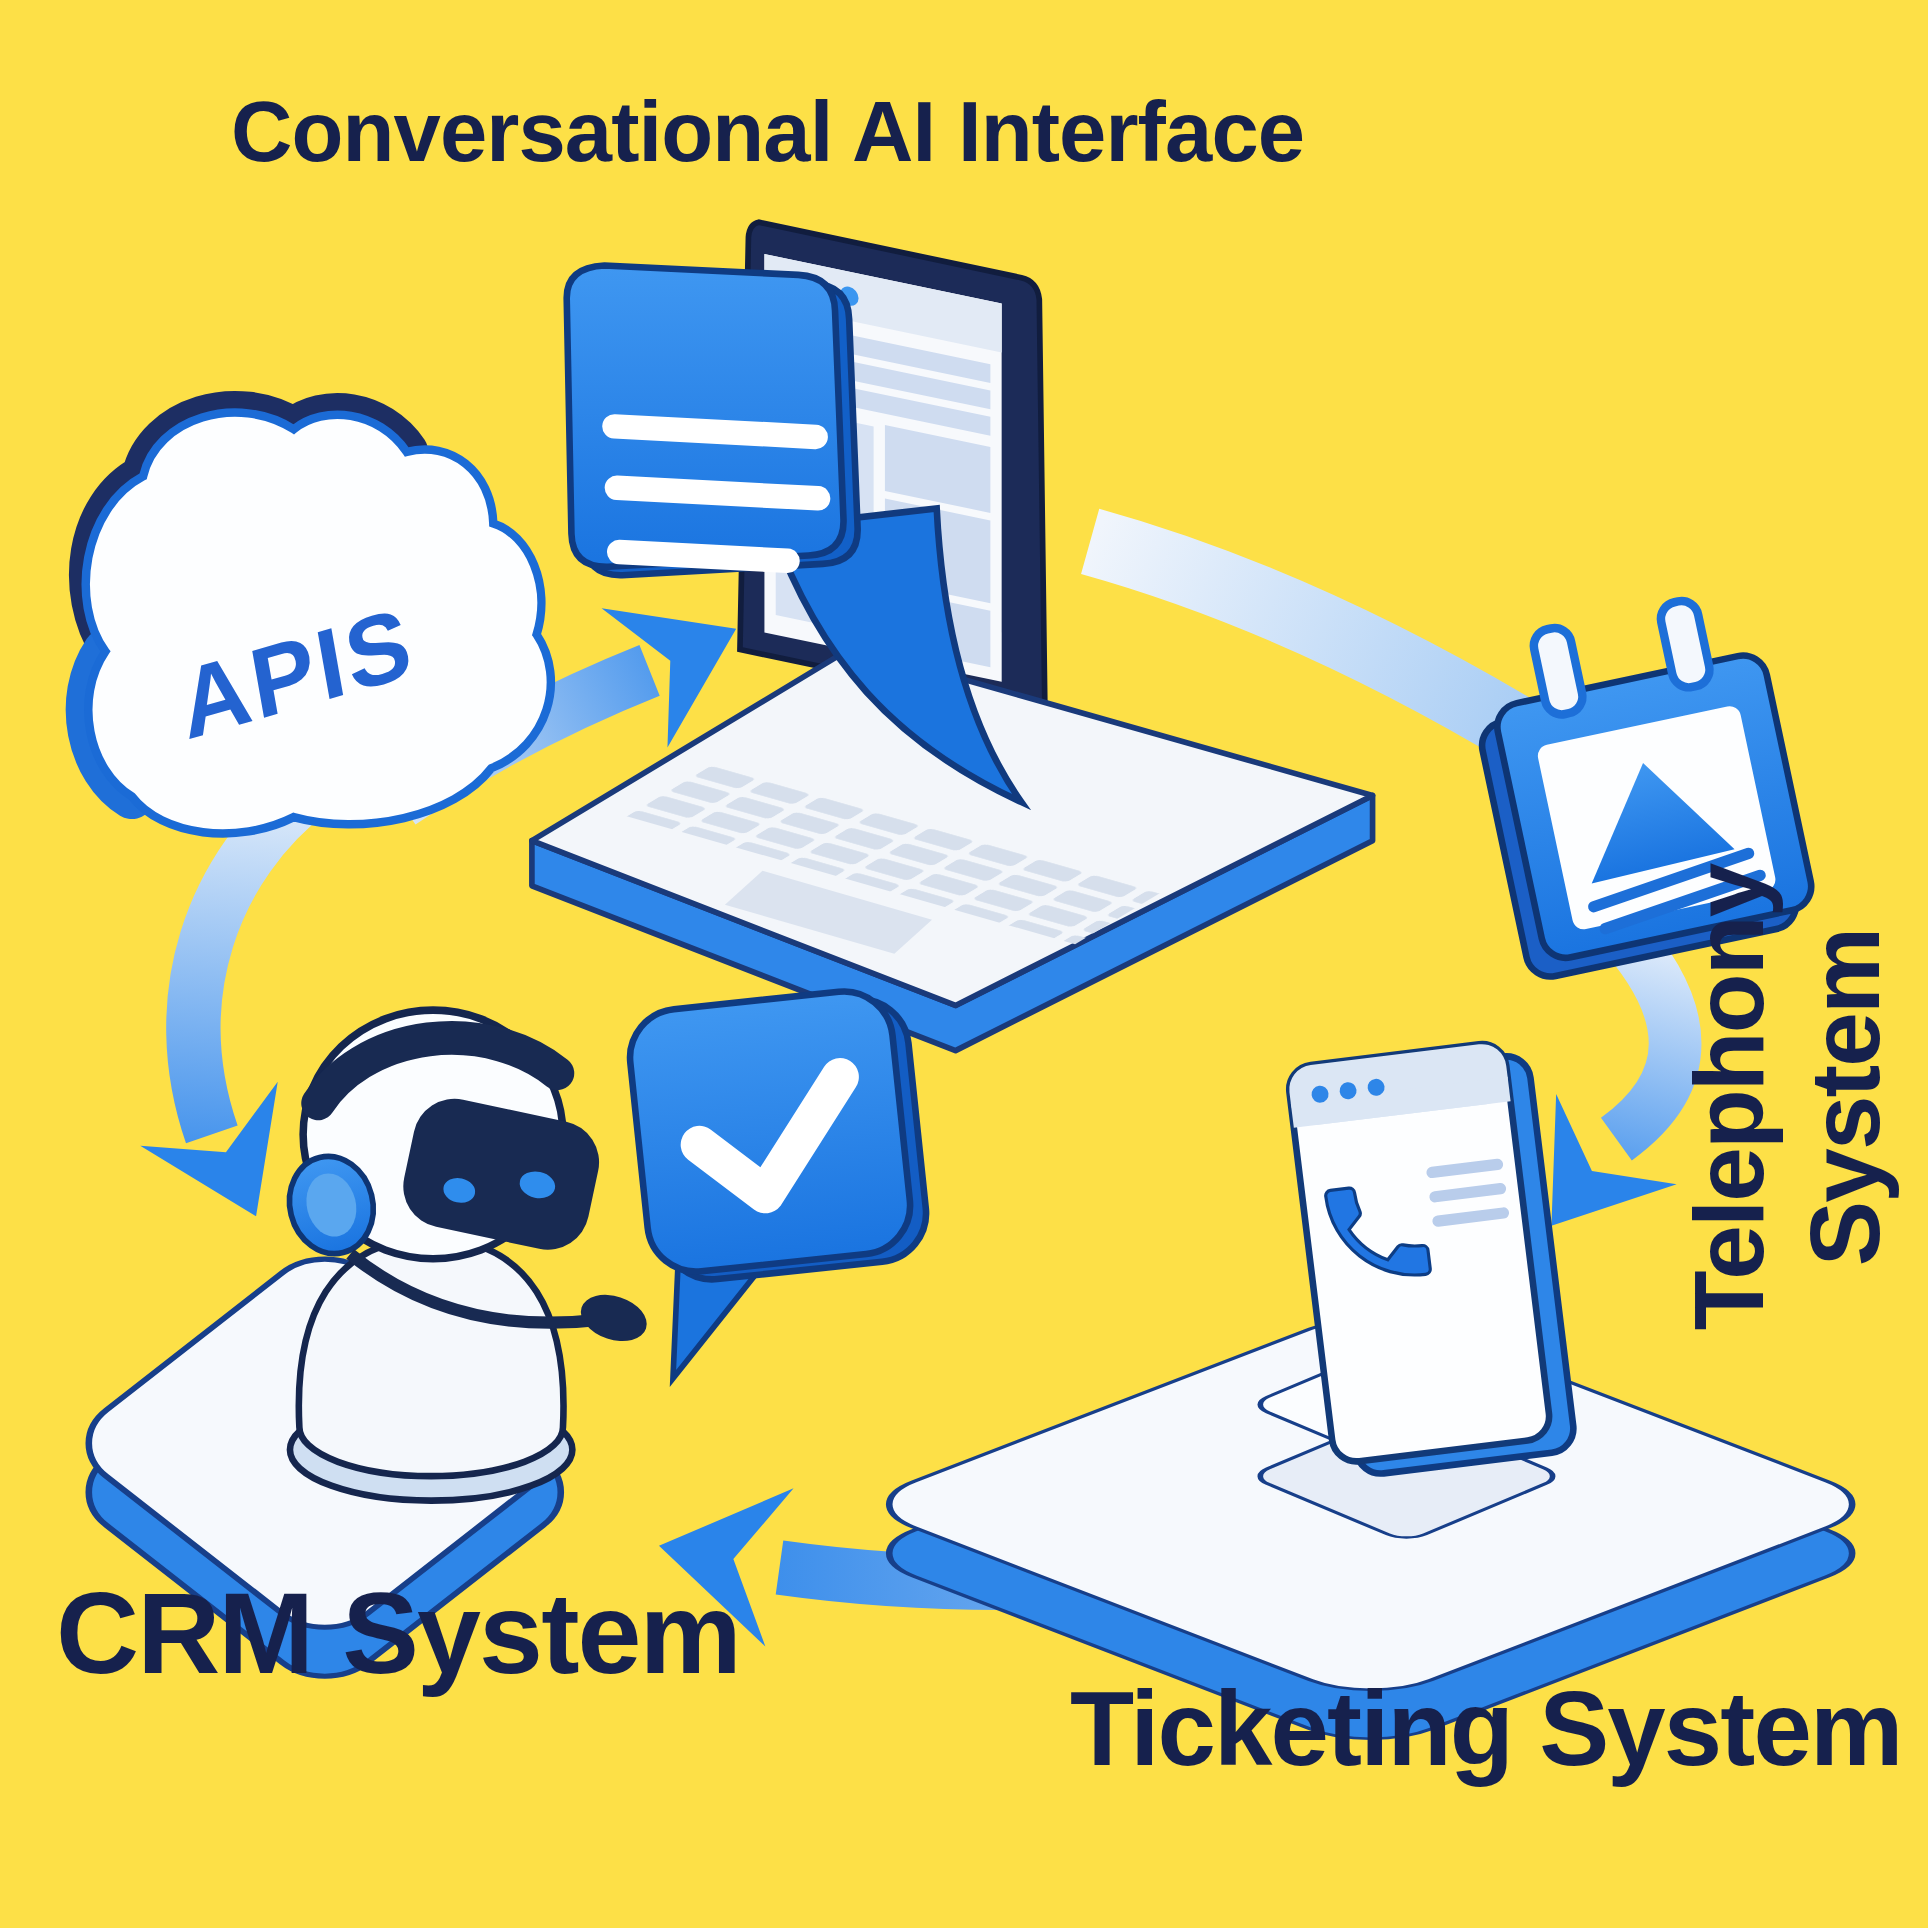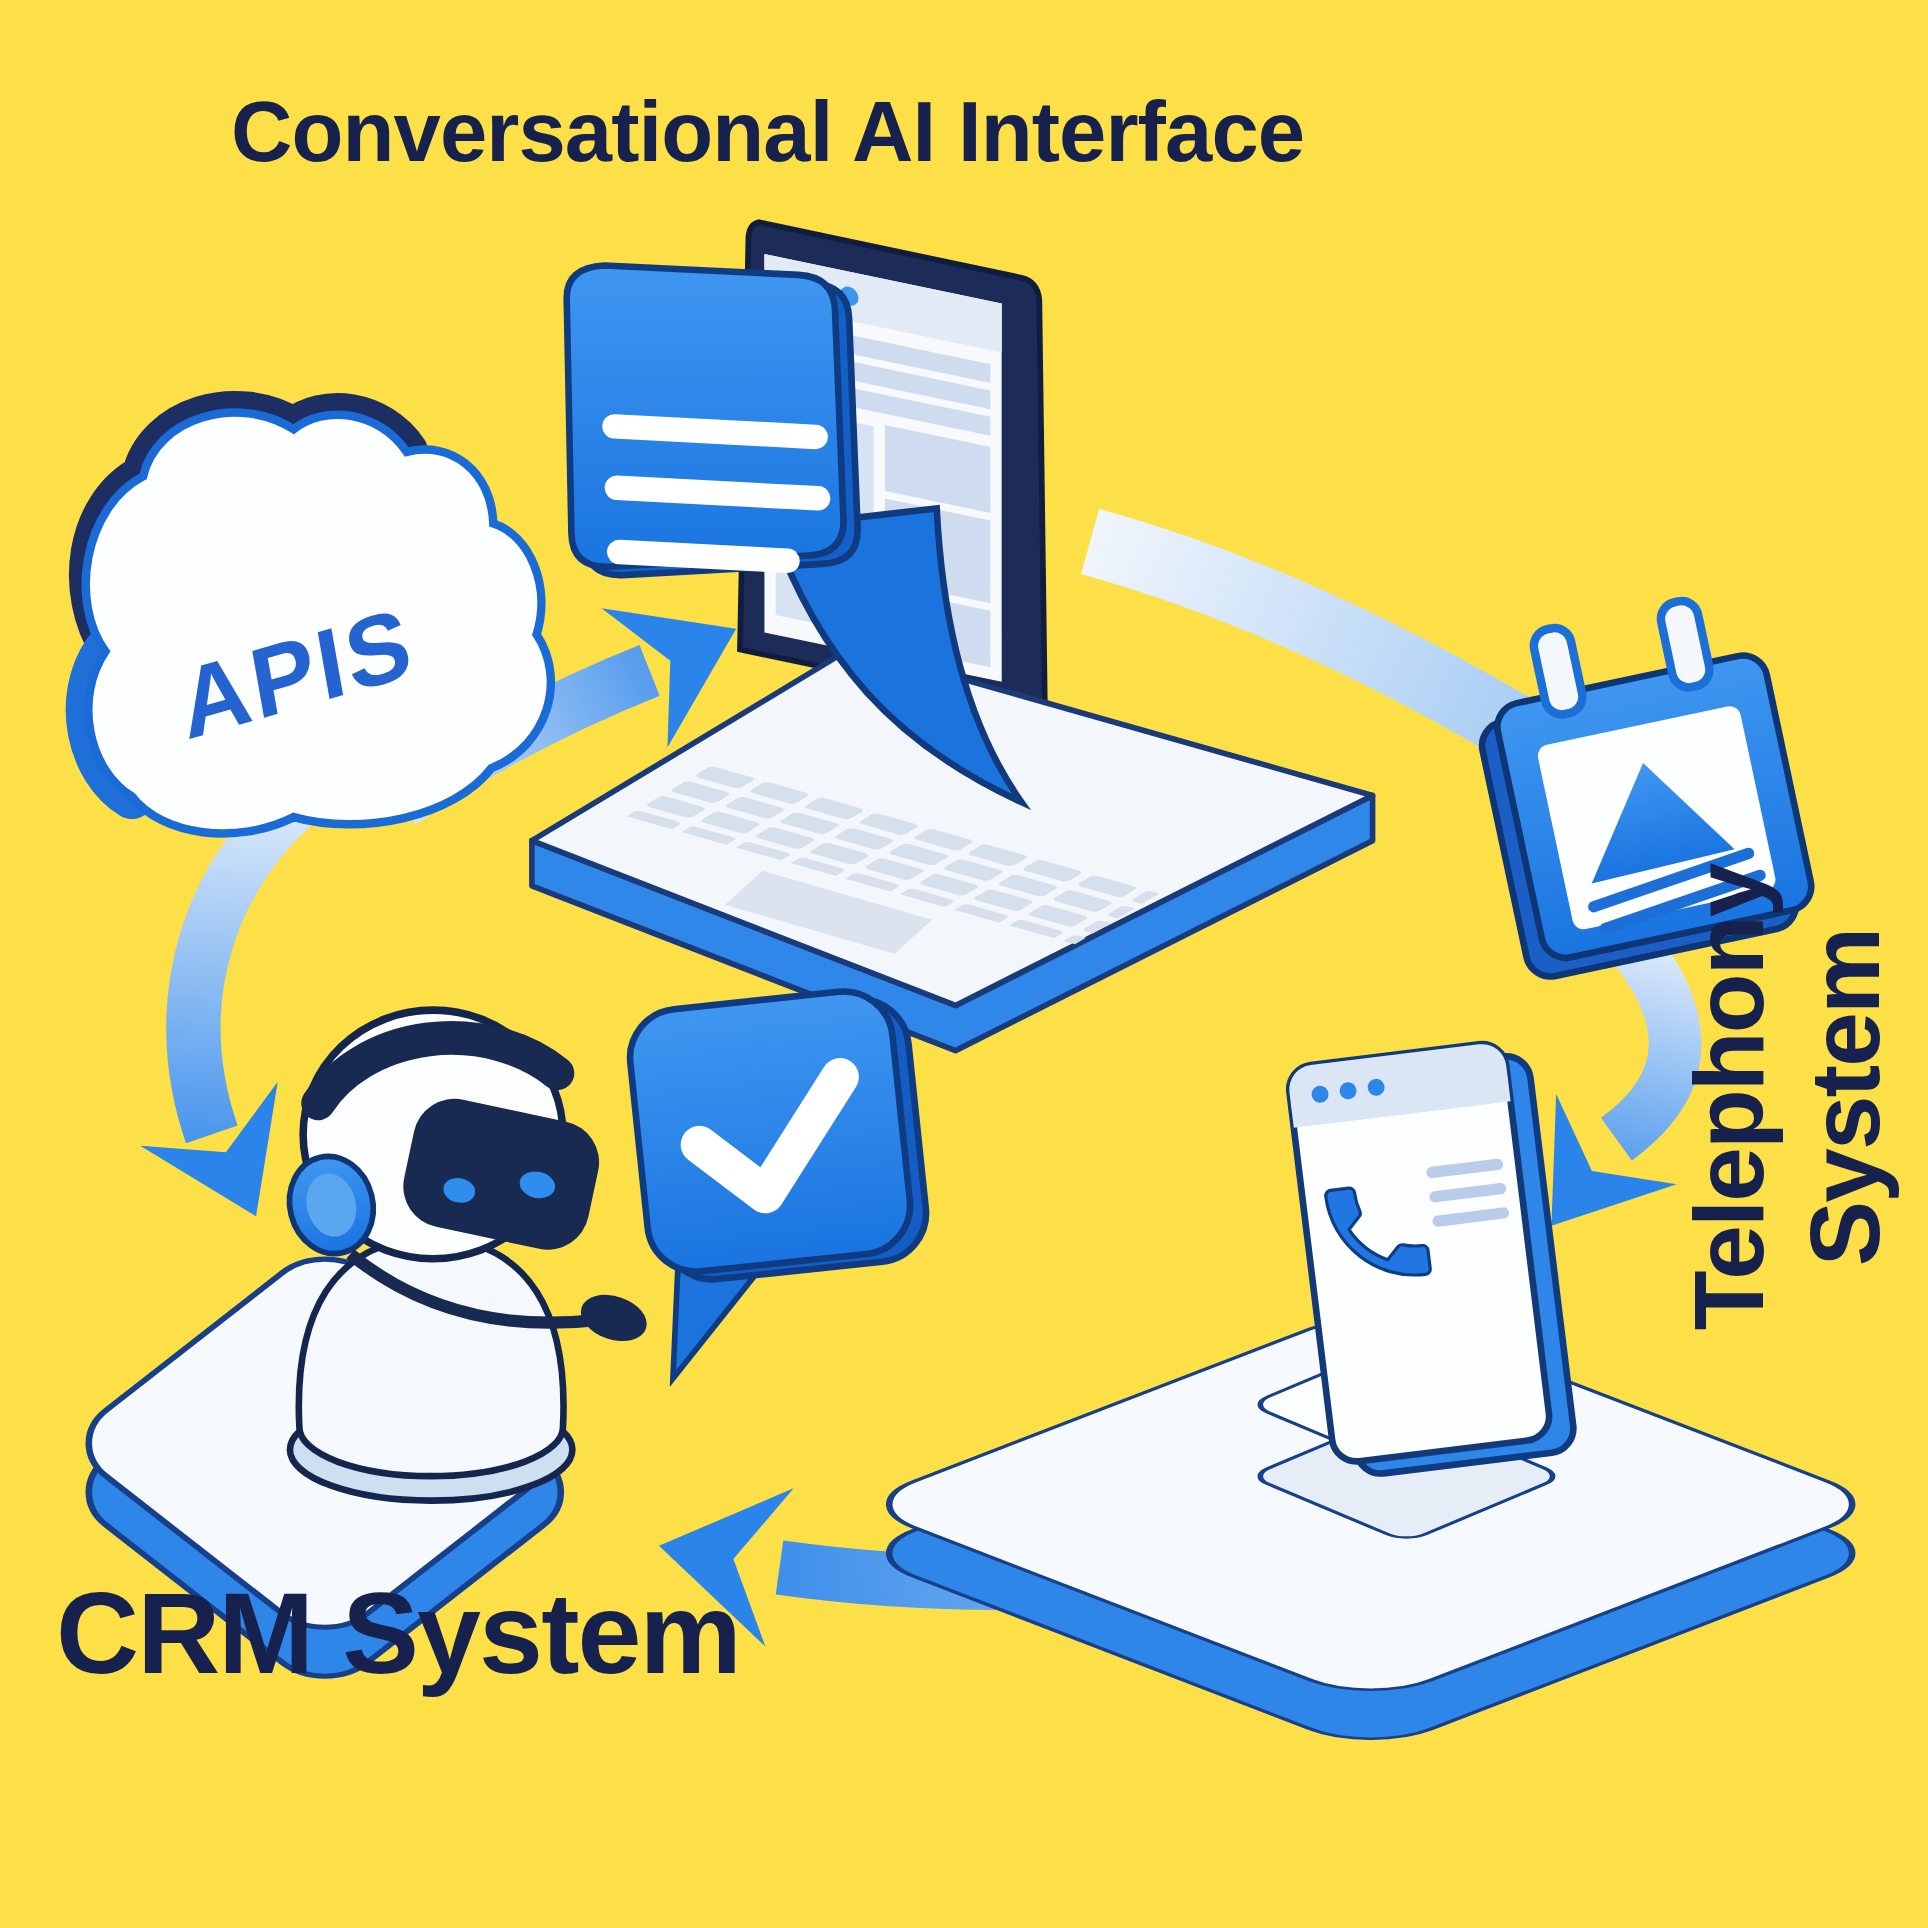--- a/index.html
+++ b/index.html
@@ -182,19 +182,20 @@
     <path transform="translate(1398,1240) scale(5.6)" d="M6.62 10.79c1.44 2.83 3.76 5.14 6.59 6.59l2.2-2.21c.27-.27.67-.36 1.02-.24 1.12.37 2.33.57 3.57.57.55 0 1 .45 1 1V20c0 .55-.45 1-1 1-9.39 0-17-7.61-17-17 0-.55.45-1 1-1h3.5c.55 0 1 .45 1 1 0 1.25.2 2.45.57 3.57.11.35.03.74-.25 1.02l-2.2 2.2z" fill="#2176e3" stroke="#0d3d85" stroke-width="0.6"></path>
     <rect x="1524" y="1245" width="82" height="12" rx="6" fill="#b9cdeb"></rect>
     <rect x="1524" y="1271" width="82" height="12" rx="6" fill="#b9cdeb"></rect>
     <rect x="1524" y="1297" width="82" height="12" rx="6" fill="#b9cdeb"></rect>
   </g>
 </svg>
 
 <div id="title" class="txt">Conversational AI Interface</div>
 <div id="apis-label" class="txt">APIS</div>
 <div id="crm-label" class="txt">CRM System</div>
+<div id="ticketing-label" class="txt">Ticketing System</div>
 <div id="telephony-label" class="txt">
   <div>Telephony</div>
   <div>System</div>
 </div>
 
 </div>
 
 
 </body></html>

